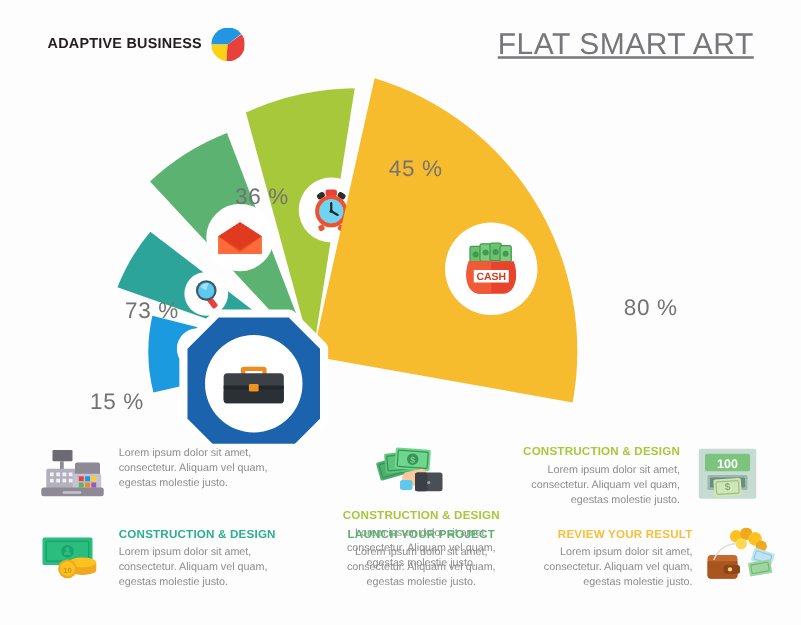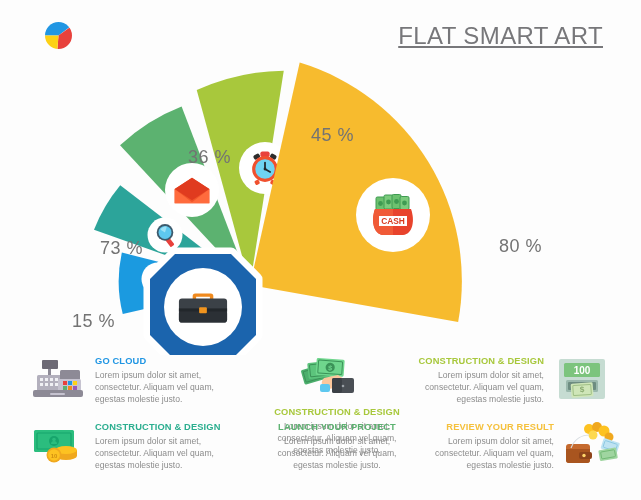--- a/index.html
+++ b/index.html
@@ -58,20 +58,21 @@
   .it-3 .ic,.it-4 .ic{width:78px;height:40px;margin-bottom:2px;}
   .it-5 .ic,.it-6 .ic{width:58px;height:46px;}
 </style>
 </head>
 <body>
 
 <div class="page">
 
   <div class="logo">
     <div class="logo-text">
+      <div class="logo-l1">ADAPTIVE BUSINESS</div>
     </div>
     <div class="logo-mark">
       <i class="lm-blue"></i>
         <i class="lm-red"></i>
         <i class="lm-yellow"></i>
     </div>
   </div>
 
   <div class="page-title">FLAT SMART ART</div>
 
@@ -219,21 +220,20 @@
           </g>
           <rect x="33" y="25" width="4" height="4" fill="#e8413c"></rect>
           <rect x="38" y="25" width="4" height="4" fill="#2196e3"></rect>
           <rect x="43" y="25" width="4" height="4" fill="#fdd116"></rect>
           <rect x="33" y="30" width="4" height="4" fill="#5cb270"></rect>
           <rect x="38" y="30" width="4" height="4" fill="#f08a1e"></rect>
           <rect x="43" y="30" width="4" height="4" fill="#9b59b6"></rect>
         </svg>
       </div>
       <div class="txt">
-        <div class="ttl" style="color:#2196e3">GO CLOUD</div>
         <div class="body">Lorem ipsum dolor sit amet, consectetur. Aliquam vel quam, egestas molestie justo.</div>
       </div>
     </div>
 
     <div class="item it-2">
       <div class="ic">
         <svg width="56" height="46" viewBox="0 0 56 46">
           <rect x="4" y="8" width="40" height="22" rx="1.5" fill="#2bbd7e"></rect>
           <rect x="7" y="11" width="34" height="16" rx="1" fill="none" stroke="#17a56c" stroke-width="1.2"></rect>
           <circle cx="24" cy="19" r="5" fill="#17a56c"></circle>

